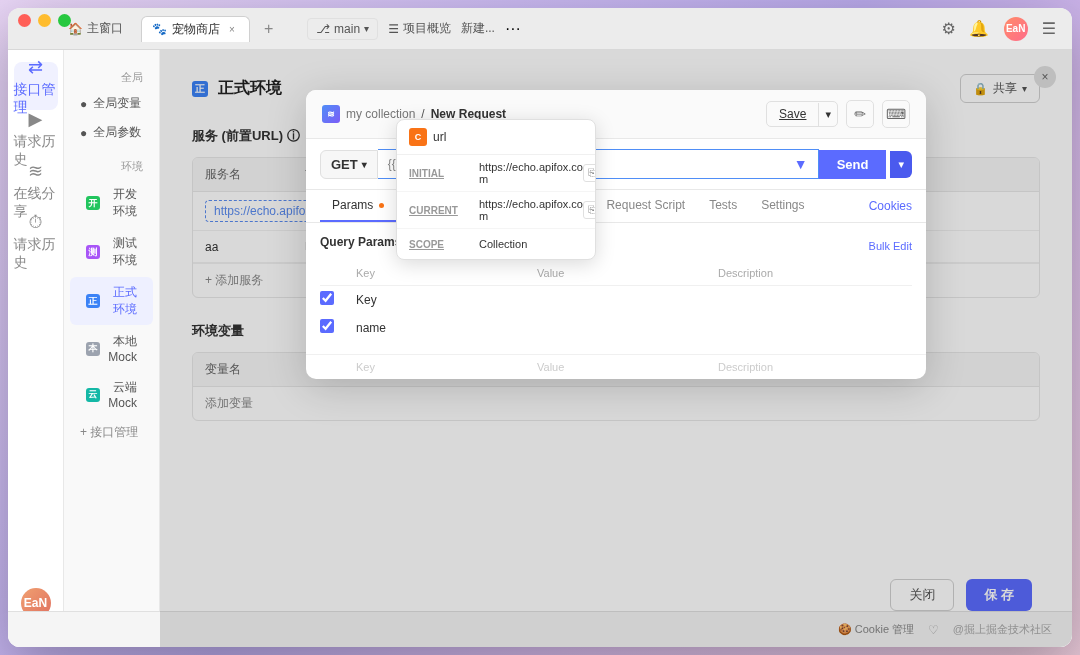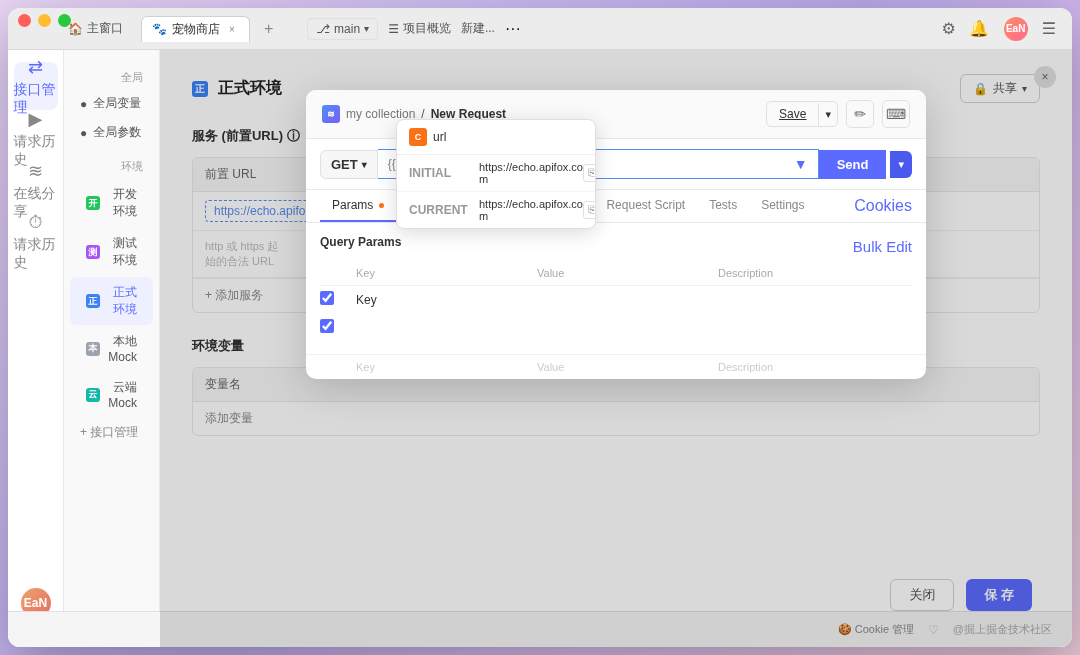--- a/index.html
+++ b/index.html
@@ -614,42 +614,42 @@
       margin-left: 2px;
       vertical-align: middle;
     }
     .modal-tabs-right {
       margin-left: auto;
       display: flex;
       align-items: center;
       gap: 12px;
     }
     .cookies-btn {
-      font-size: 16px;
+      font-size: 12px;
       color: #5b6bff;
       cursor: pointer;
     }
 
     
     .params-section {
       padding: 12px 14px;
     }
     .params-subsection-title {
       font-size: 12px;
       font-weight: 600;
       color: #333;
       margin-bottom: 8px;
     }
     .param-checkbox {
       width: 14px;
       height: 14px;
       accent-color: #5b6bff;
     }
     .bulk-edit-btn {
-      font-size: 15px;
+      font-size: 11px;
       color: #5b6bff;
       cursor: pointer;
       margin-left: auto;
     }
 
     
     .autocomplete-dropdown {
       position: absolute;
       top: 196px;
       left: 410px;
@@ -689,22 +689,23 @@
       display: grid;
       grid-template-columns: 70px 1fr 28px;
       padding: 6px 12px;
       font-size: 11px;
       align-items: center;
       border-bottom: 1px solid #f5f5f5;
     }
     .autocomplete-row:last-child { border-bottom: none; }
     .ac-label {
       color: #999;
-      font-size: 12px;
+      font-size: 10px;
       font-weight: 600;
+      text-decoration: underline;
     }
     .ac-value {
       color: #333;
       font-size: 11px;
     }
     .ac-copy-btn {
       width: 18px;
       height: 18px;
       border: 1px solid #e0e0e0;
       border-radius: 3px;
@@ -911,32 +912,34 @@
         </div>
 
         <div class="service-section">
           <div class="section-title">
             <span>服务 (前置URL)</span>
             <span>ⓘ</span>
           </div>
 
           <div class="service-table">
             <div class="service-table-header">
+              <div class="service-table-cell">服务名</div>
               <div class="service-table-cell">前置 URL</div>
               <div class="service-table-cell"></div>
             </div>
 
             <div class="service-table-row">
               <div class="service-value-cell">
                 <span class="service-url-dashed">https://echo.apifox.com</span>
               </div>
               <div class="service-value-cell"></div>
             </div>
 
             <div class="service-table-row">
+              <div class="service-value-cell">aa</div>
               <div class="service-value-cell" style="color:#bbb;font-size:11px;">http 或 https 起始的合法 URL</div>
               <div class="service-value-cell"></div>
             </div>
 
             <div class="add-service-btn">
               <span>+ 添加服务</span>
             </div>
           </div>
         </div>
 
@@ -1050,20 +1053,21 @@
               </div>
               <div style="font-size:12px;color:#333;padding:2px 6px;">Key</div>
               <div style="font-size:12px;color:#aaa;padding:2px 6px;"></div>
               <div style="font-size:12px;color:#aaa;padding:2px 6px;"></div>
             </div>
 
             <div style="display:grid;grid-template-columns:30px 1fr 1fr 200px;padding:5px 0;align-items:center;">
               <div>
                 <input type="checkbox" checked="" class="param-checkbox" style="">
               </div>
+              <div style="font-size:12px;color:#333;padding:2px 6px;">name</div>
               <div style="font-size:12px;color:#aaa;padding:2px 6px;"></div>
               <div style="font-size:12px;color:#aaa;padding:2px 6px;"></div>
             </div>
 
           </div>
 
           <div style="display:flex;padding:4px 14px;border-top:1px solid #f0f0f0;">
             <div style="width:30px;"></div>
             <div style="font-size:11px;color:#ccc;flex:1;padding:2px 6px;">Key</div>
             <div style="font-size:11px;color:#ccc;flex:1;padding:2px 6px;">Value</div>
@@ -1081,20 +1085,25 @@
               <div class="autocomplete-row">
                 <span class="ac-label">INITIAL</span>
                 <span class="ac-value">https://echo.apifox.co<br>m</span>
                 <div class="ac-copy-btn">⎘</div>
               </div>
               <div class="autocomplete-row">
                 <span class="ac-label">CURRENT</span>
                 <span class="ac-value">https://echo.apifox.co<br>m</span>
                 <div class="ac-copy-btn">⎘</div>
               </div>
+              <div class="autocomplete-row">
+                <span class="ac-label">SCOPE</span>
+                <span class="ac-value">Collection</span>
+                <div class="ac-copy-btn" style="visibility:hidden;"></div>
+              </div>
             </div>
           </div>
 
         </div>
       </div>
 
     </div>
   </div>
 
   <div class="bottom-bar">

